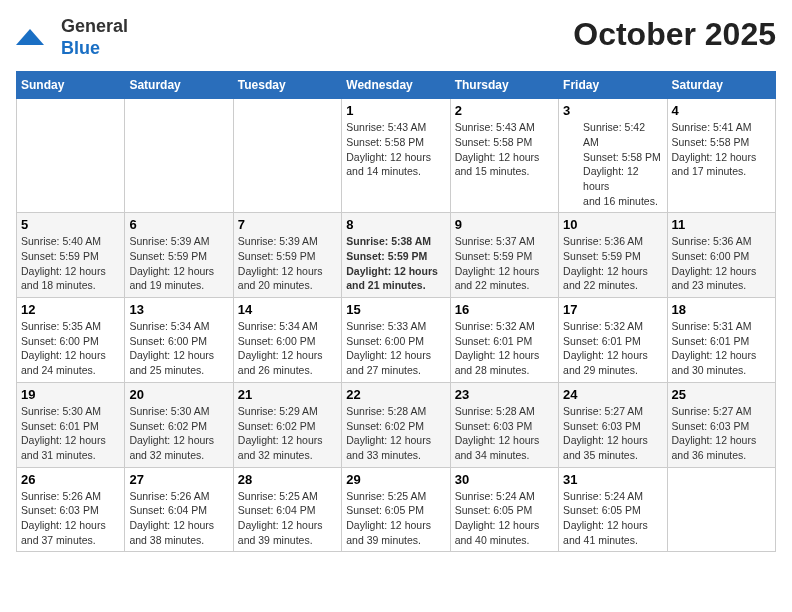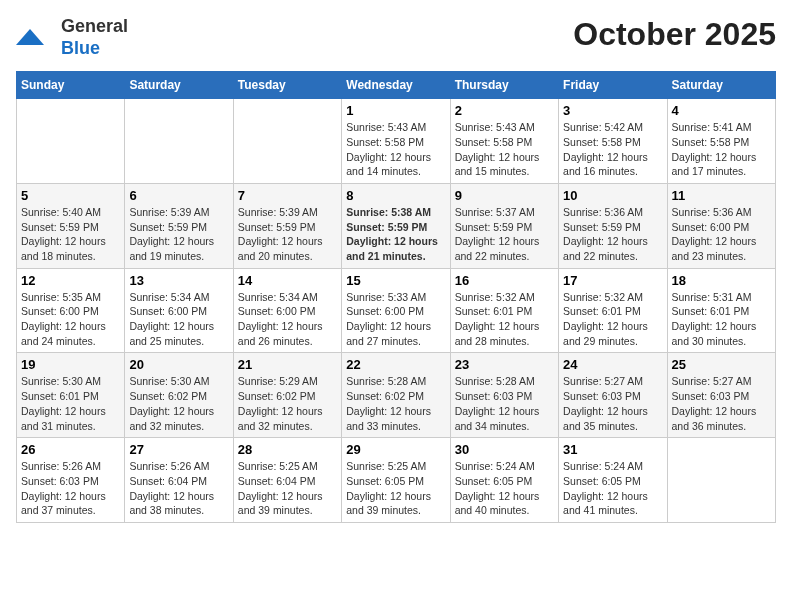--- a/index.html
+++ b/index.html
@@ -131,21 +131,21 @@
         </td>
         <td>
           <span class="day-number">2</span>
           <div class="day-info" style="white-space: pre-line;">Sunrise: 5:43 AM
 Sunset: 5:58 PM
 Daylight: 12 hours
 and 15 minutes.</div>
         </td>
         <td>
           <span class="day-number">3</span>
-          <div class="day-info" style="white-space: pre-line;">Sunrise: 5:42 AM
+          <div class="day-info" style="white-space: pre-line; margin-left: 20px;">Sunrise: 5:42 AM
 Sunset: 5:58 PM
 Daylight: 12 hours
 and 16 minutes.</div>
         </td>
         <td>
           <span class="day-number">4</span>
           <div class="day-info" style="white-space: pre-line;">Sunrise: 5:41 AM
 Sunset: 5:58 PM
 Daylight: 12 hours
 and 17 minutes.</div>

